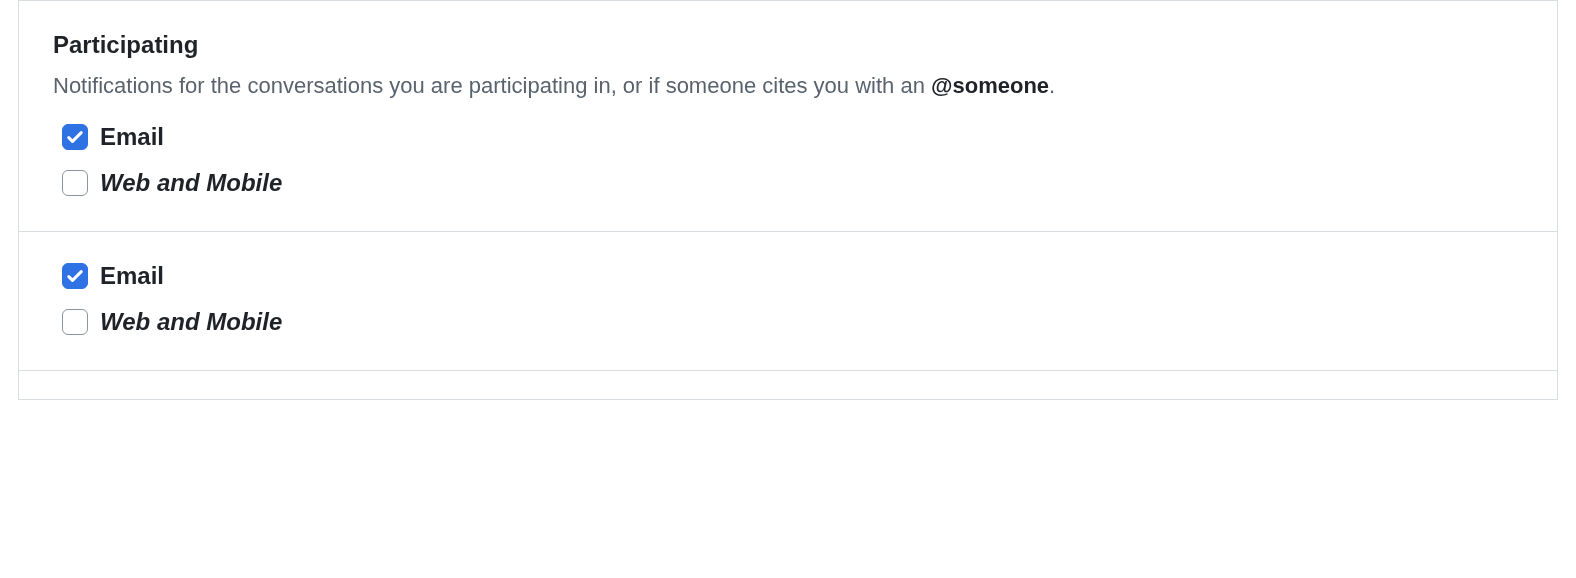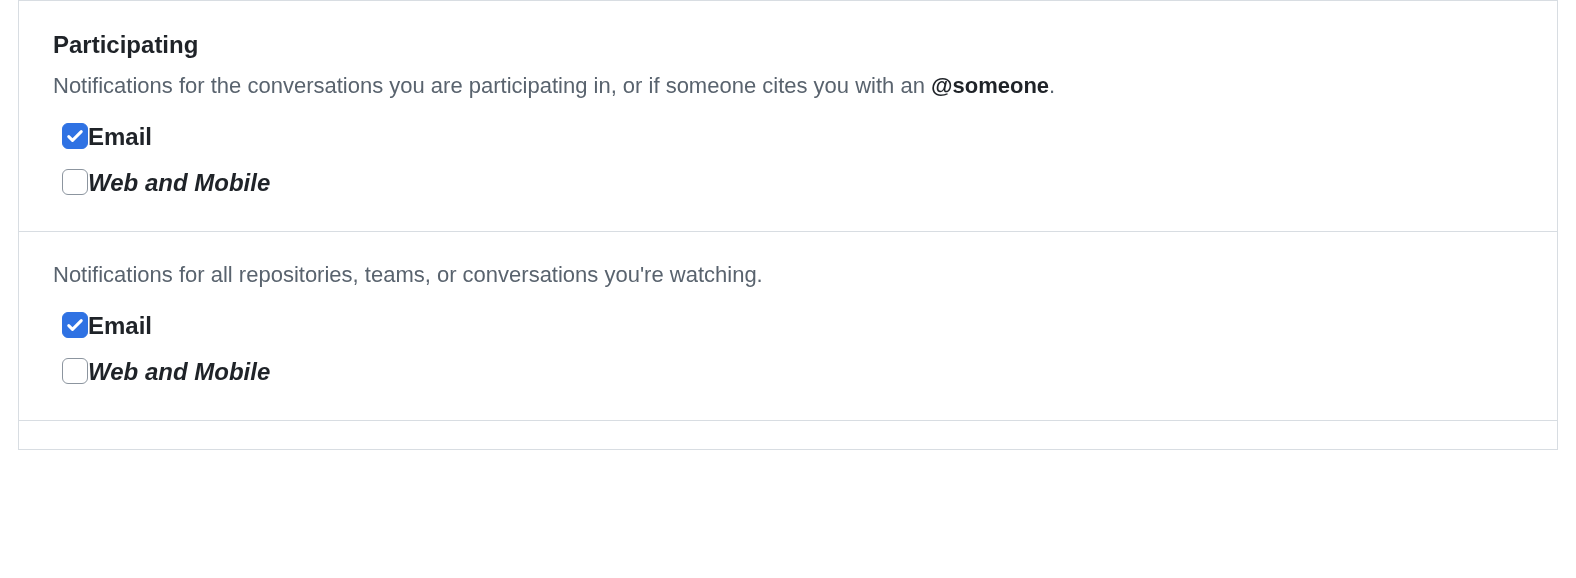--- a/index.html
+++ b/index.html
@@ -33,21 +33,22 @@
       font-size: 22px;
       color: #59636e;
       margin-bottom: 24px;
     }
     .section-desc .bold {
       font-weight: 600;
       color: #1f2328;
     }
     .checkbox-row {
       display: flex;
-      gap: 0;
+      align-items: center;
+      gap: 12px;
       margin-bottom: 18px;
       padding-left: 9px;
     }
     .checkbox-row:last-child {
       margin-bottom: 0;
       font-style: italic;
     }
     .checkbox {
       width: 26px;
       height: 26px;
@@ -99,21 +100,20 @@
     </div>
     <div class="checkbox-row">
       <div class="checkbox">
         
       </div>
       <label class="checkbox-label">Web and Mobile</label>
     </div>
   </div>
 
   <div class="section">
-    <p class="section-desc">Notifications for all repositories, teams, or conversations you're watching.</p>
     <div class="checkbox-row">
       <div class="checkbox checked">
         <svg viewBox="0 0 16 16" fill="none">
             <path d="M3 8.5L6 11.5L13 4.5" stroke="#ffffff" stroke-width="2.4" stroke-linecap="round" stroke-linejoin="round"></path>
           </svg>
       </div>
       <label class="checkbox-label">Email</label>
     </div>
     <div class="checkbox-row">
       <div class="checkbox">

